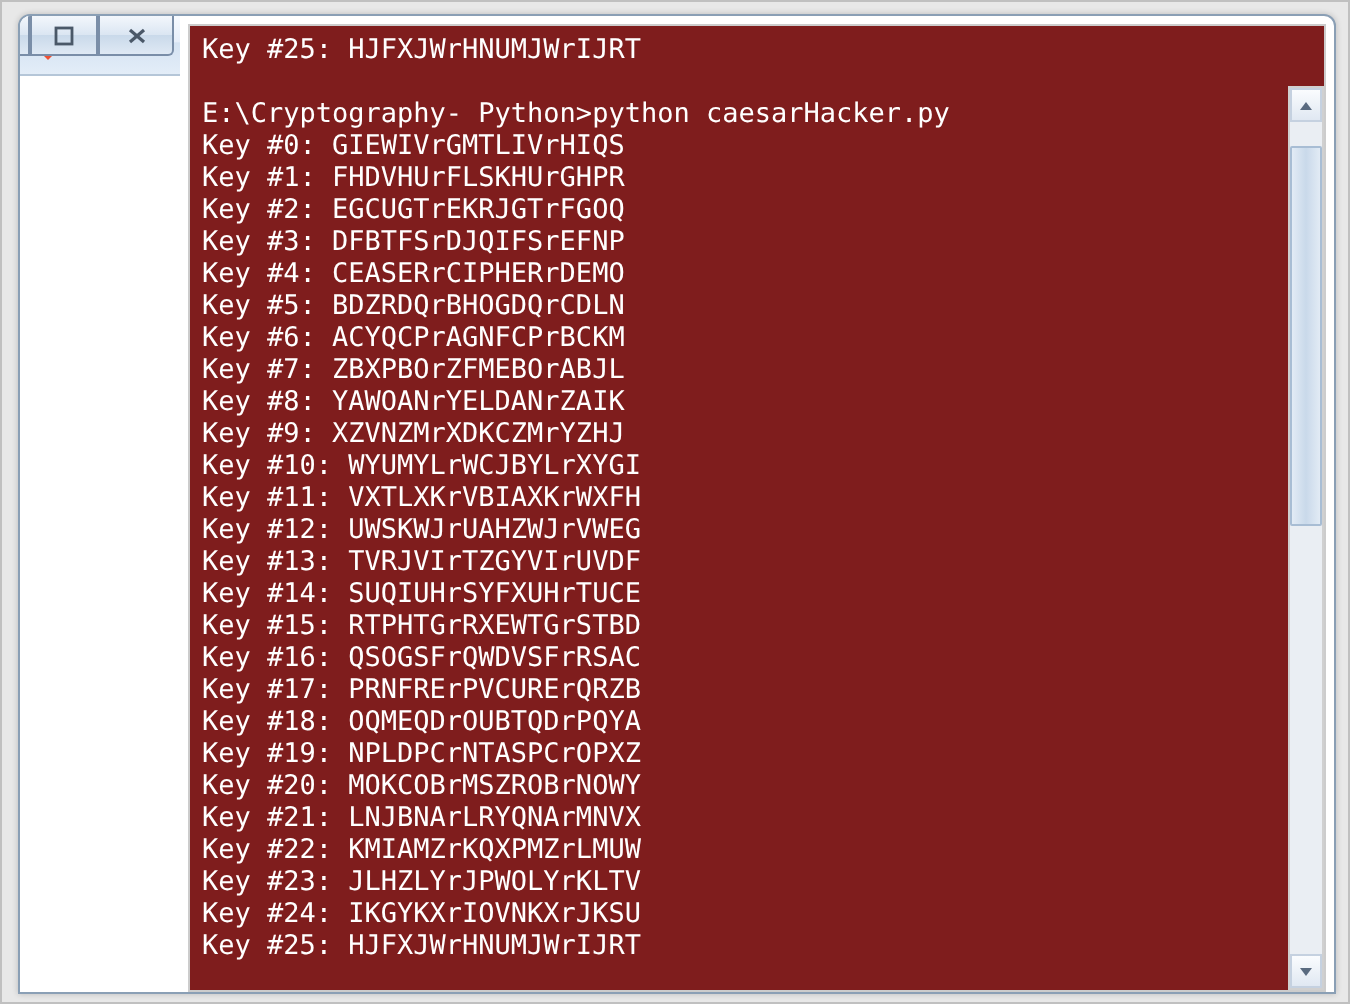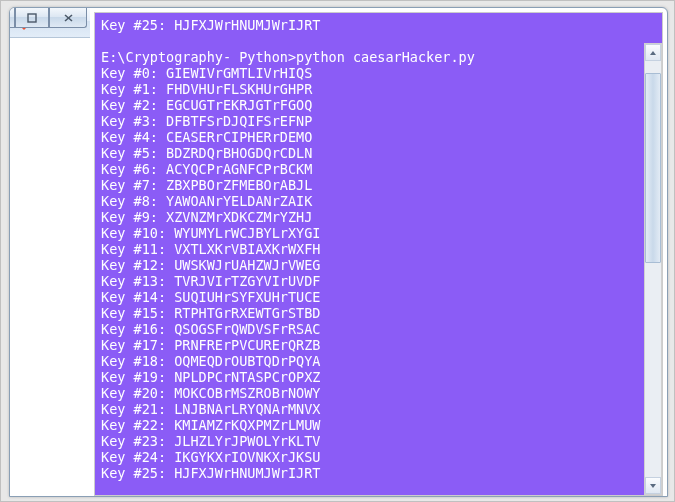--- a/index.html
+++ b/index.html
@@ -62,21 +62,21 @@
       align-items: center;
       justify-content: center;
       cursor: pointer;
       border-top: none;
     }
     .win-btn.min { border-radius: 0 0 0 3px; }
     .win-btn.close { border-radius: 0 0 3px 0; width: 38px; }
     .win-btn svg { display: block; }
     .terminal {
       flex: 1;
-      background: #8b5cf6;
+      background: #7f1d1d;
       color: #fff;
       font-family: Consolas, 'Lucida Console', monospace;
       font-size: 13.5px;
       line-height: 16px;
       padding: 4px 6px;
       overflow: hidden;
       position: relative;
       margin: 4px 4px 0 4px;
       border: 1px solid #ccc;
     }

